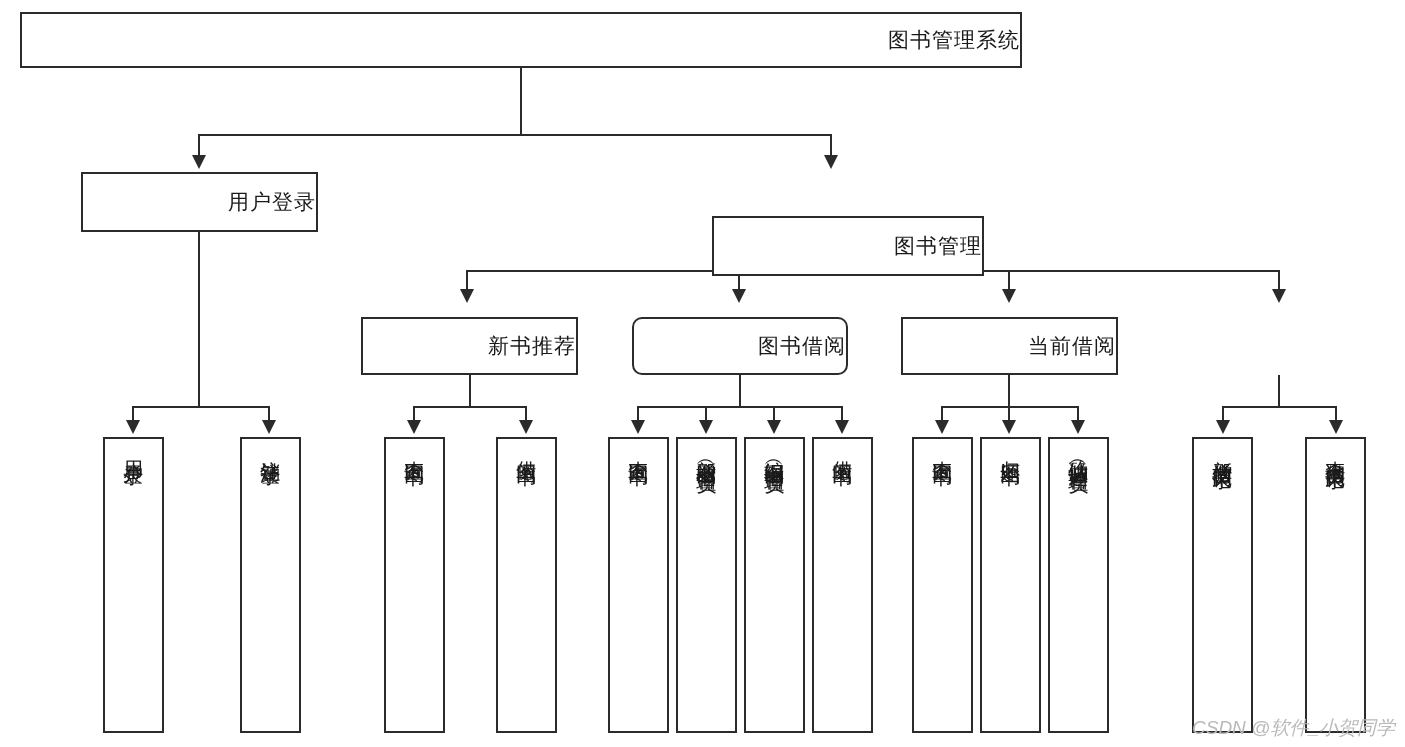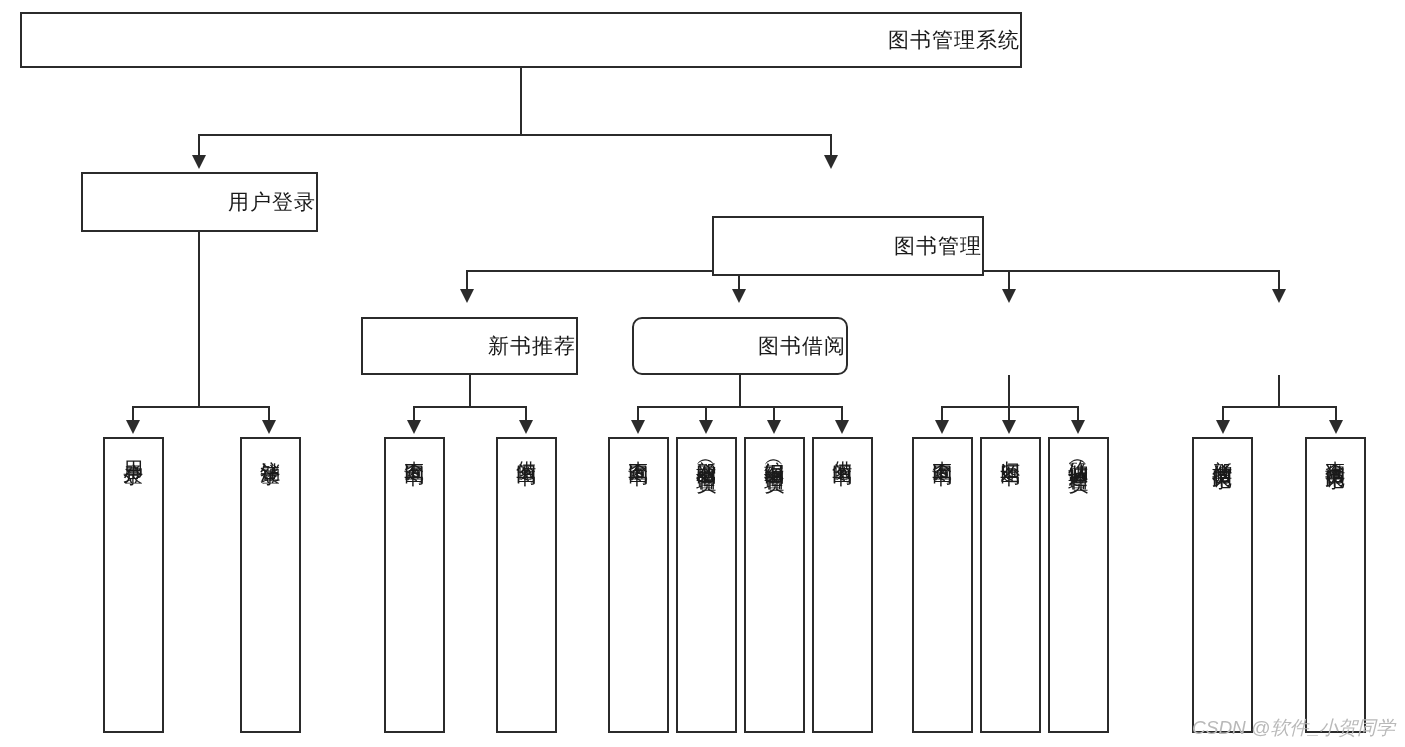--- a/index.html
+++ b/index.html
@@ -122,20 +122,23 @@
   <div class="arrow" style="left:1002px; top:289px;"></div>
 
   <div class="line vline" style="left:1278px; top:270px; width:2px; height:22px;"></div>
   <div class="arrow" style="left:1272px; top:289px;"></div>
 
   <div class="node horiz" style="left:361px; top:317px; width:217px; height:58px;">
     <span>新书推荐</span>
   </div>
   <div class="node horiz" style="left:632px; top:317px; width:216px; height:58px;border-radius:10px;">
     <span>图书借阅</span>
+  </div>
+  <div class="node horiz" style="left:901px; top:317px; width:217px; height:58px;">
+    <span>当前借阅</span>
   </div>
 
   <div class="line vline" style="left:469px; top:375px; width:2px; height:32px;"></div>
   <div class="line hline" style="left:413px; top:406px; width:114px; height:2px;"></div>
   <div class="line vline" style="left:413px; top:406px; width:2px; height:17px;"></div>
   <div class="arrow" style="left:407px; top:420px;"></div>
   <div class="line vline" style="left:525px; top:406px; width:2px; height:17px;"></div>
   <div class="arrow" style="left:519px; top:420px;"></div>
 
   <div class="line vline" style="left:739px; top:375px; width:2px; height:32px;"></div>

